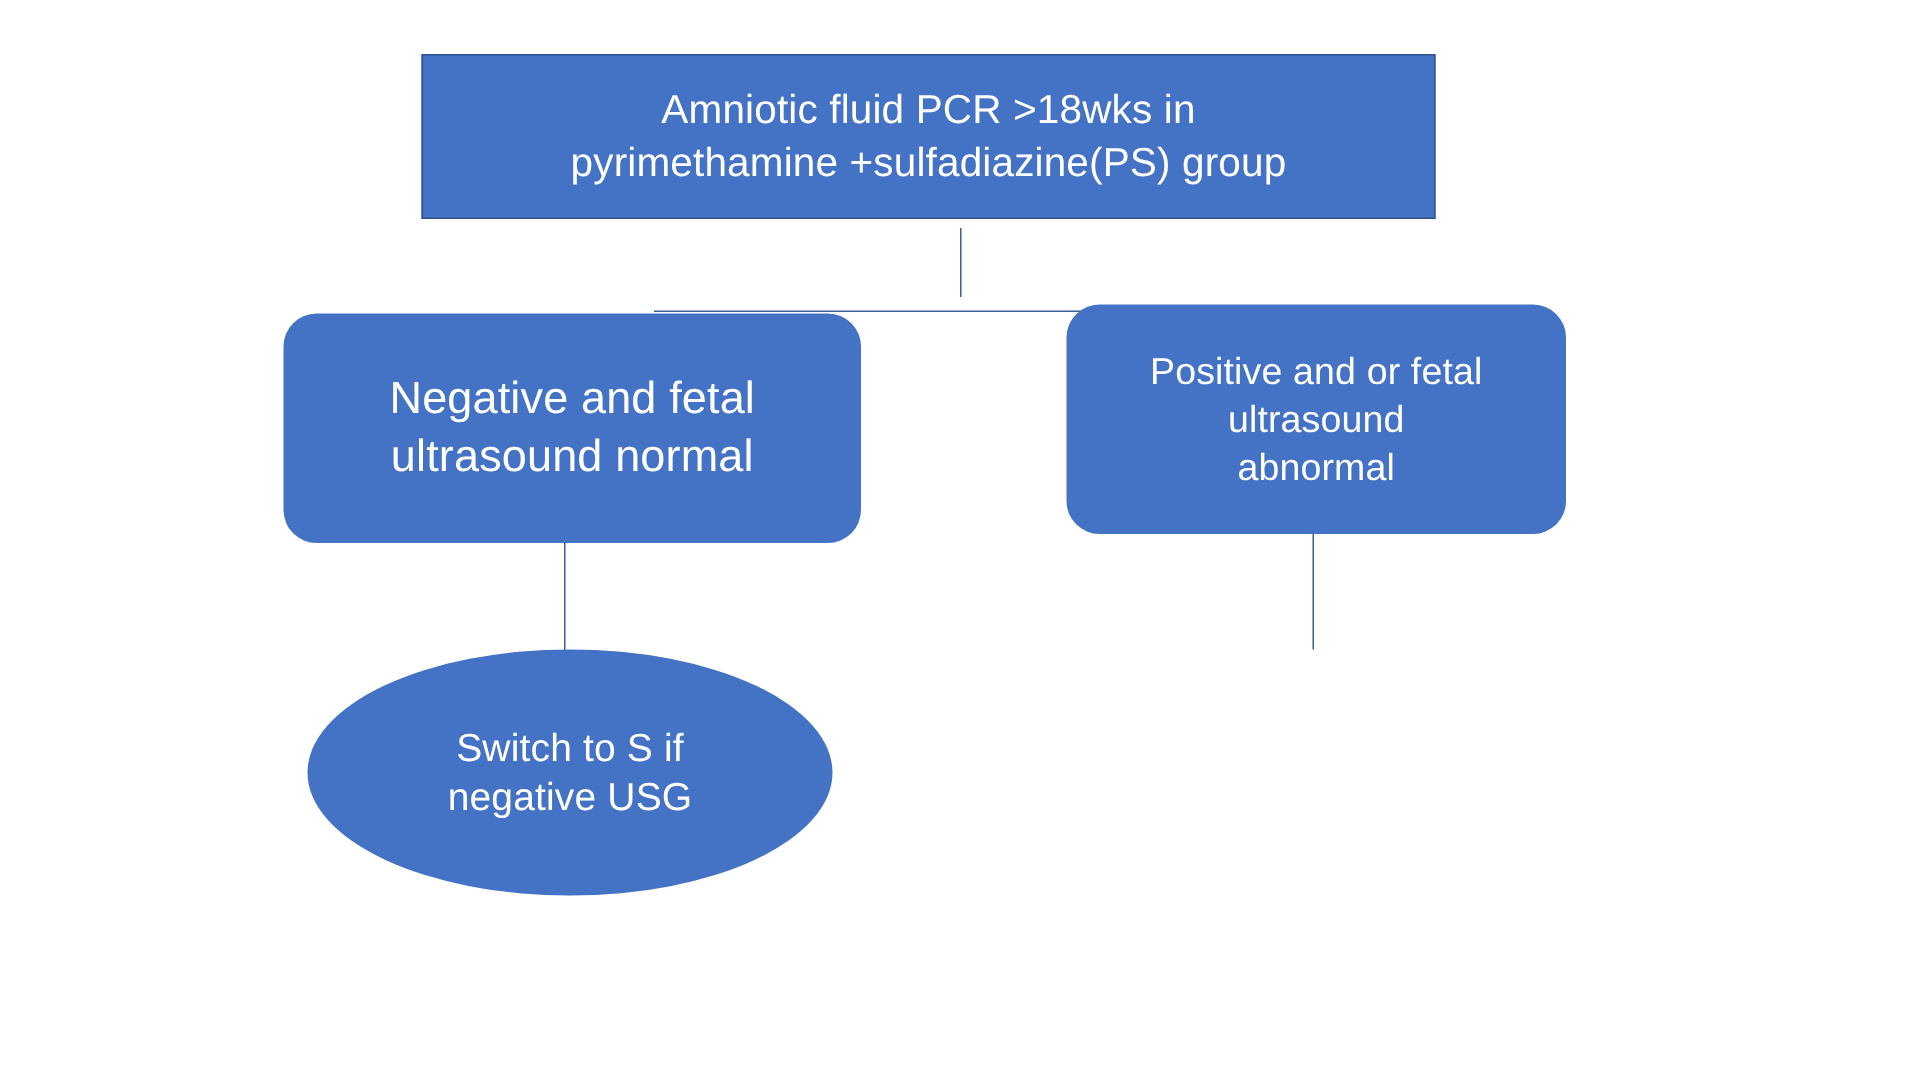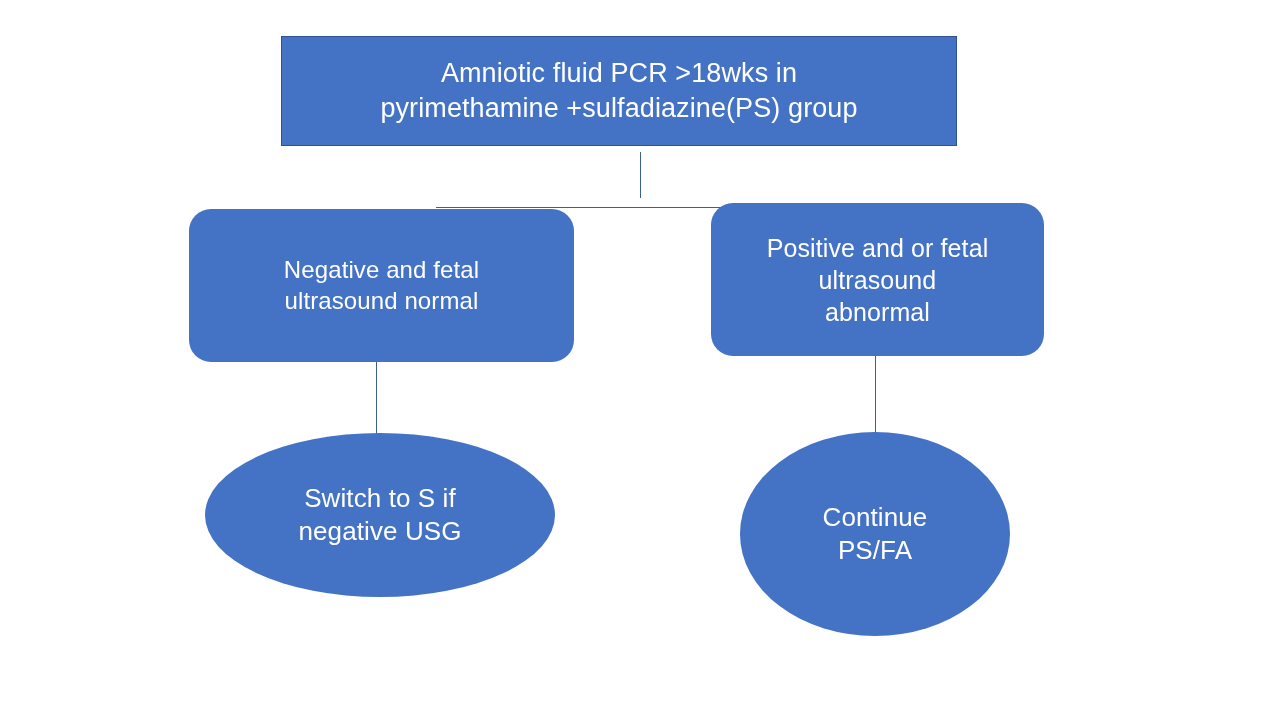--- a/index.html
+++ b/index.html
@@ -36,21 +36,21 @@
     top: 36px;
     width: 676px;
     height: 110px;
     border: 1px solid #2F528F;
     font-size: 27px;
   }
 
   
   .rounded {
     border-radius: 22px;
-    font-size: 24px;
+    font-size: 30px;
   }
   #node-left-branch {
     left: 189px;
     top: 209px;
     width: 385px;
     height: 153px;
   }
   #node-right-branch {
     left: 711px;
     top: 203px;
@@ -106,16 +106,14 @@
   <div class="node rounded" id="node-left-branch">Negative and fetal
 ultrasound   normal</div>
 
   <div class="node ellipse" id="node-left-outcome">Switch to S if
 negative USG</div>
 
   <div class="node rounded" id="node-right-branch">Positive and or fetal
 ultrasound
 abnormal</div>
 
-  <div class="node ellipse" id="node-right-outcome">Continue
-PS/FA</div>
 
 </div>
 
 </body></html>

